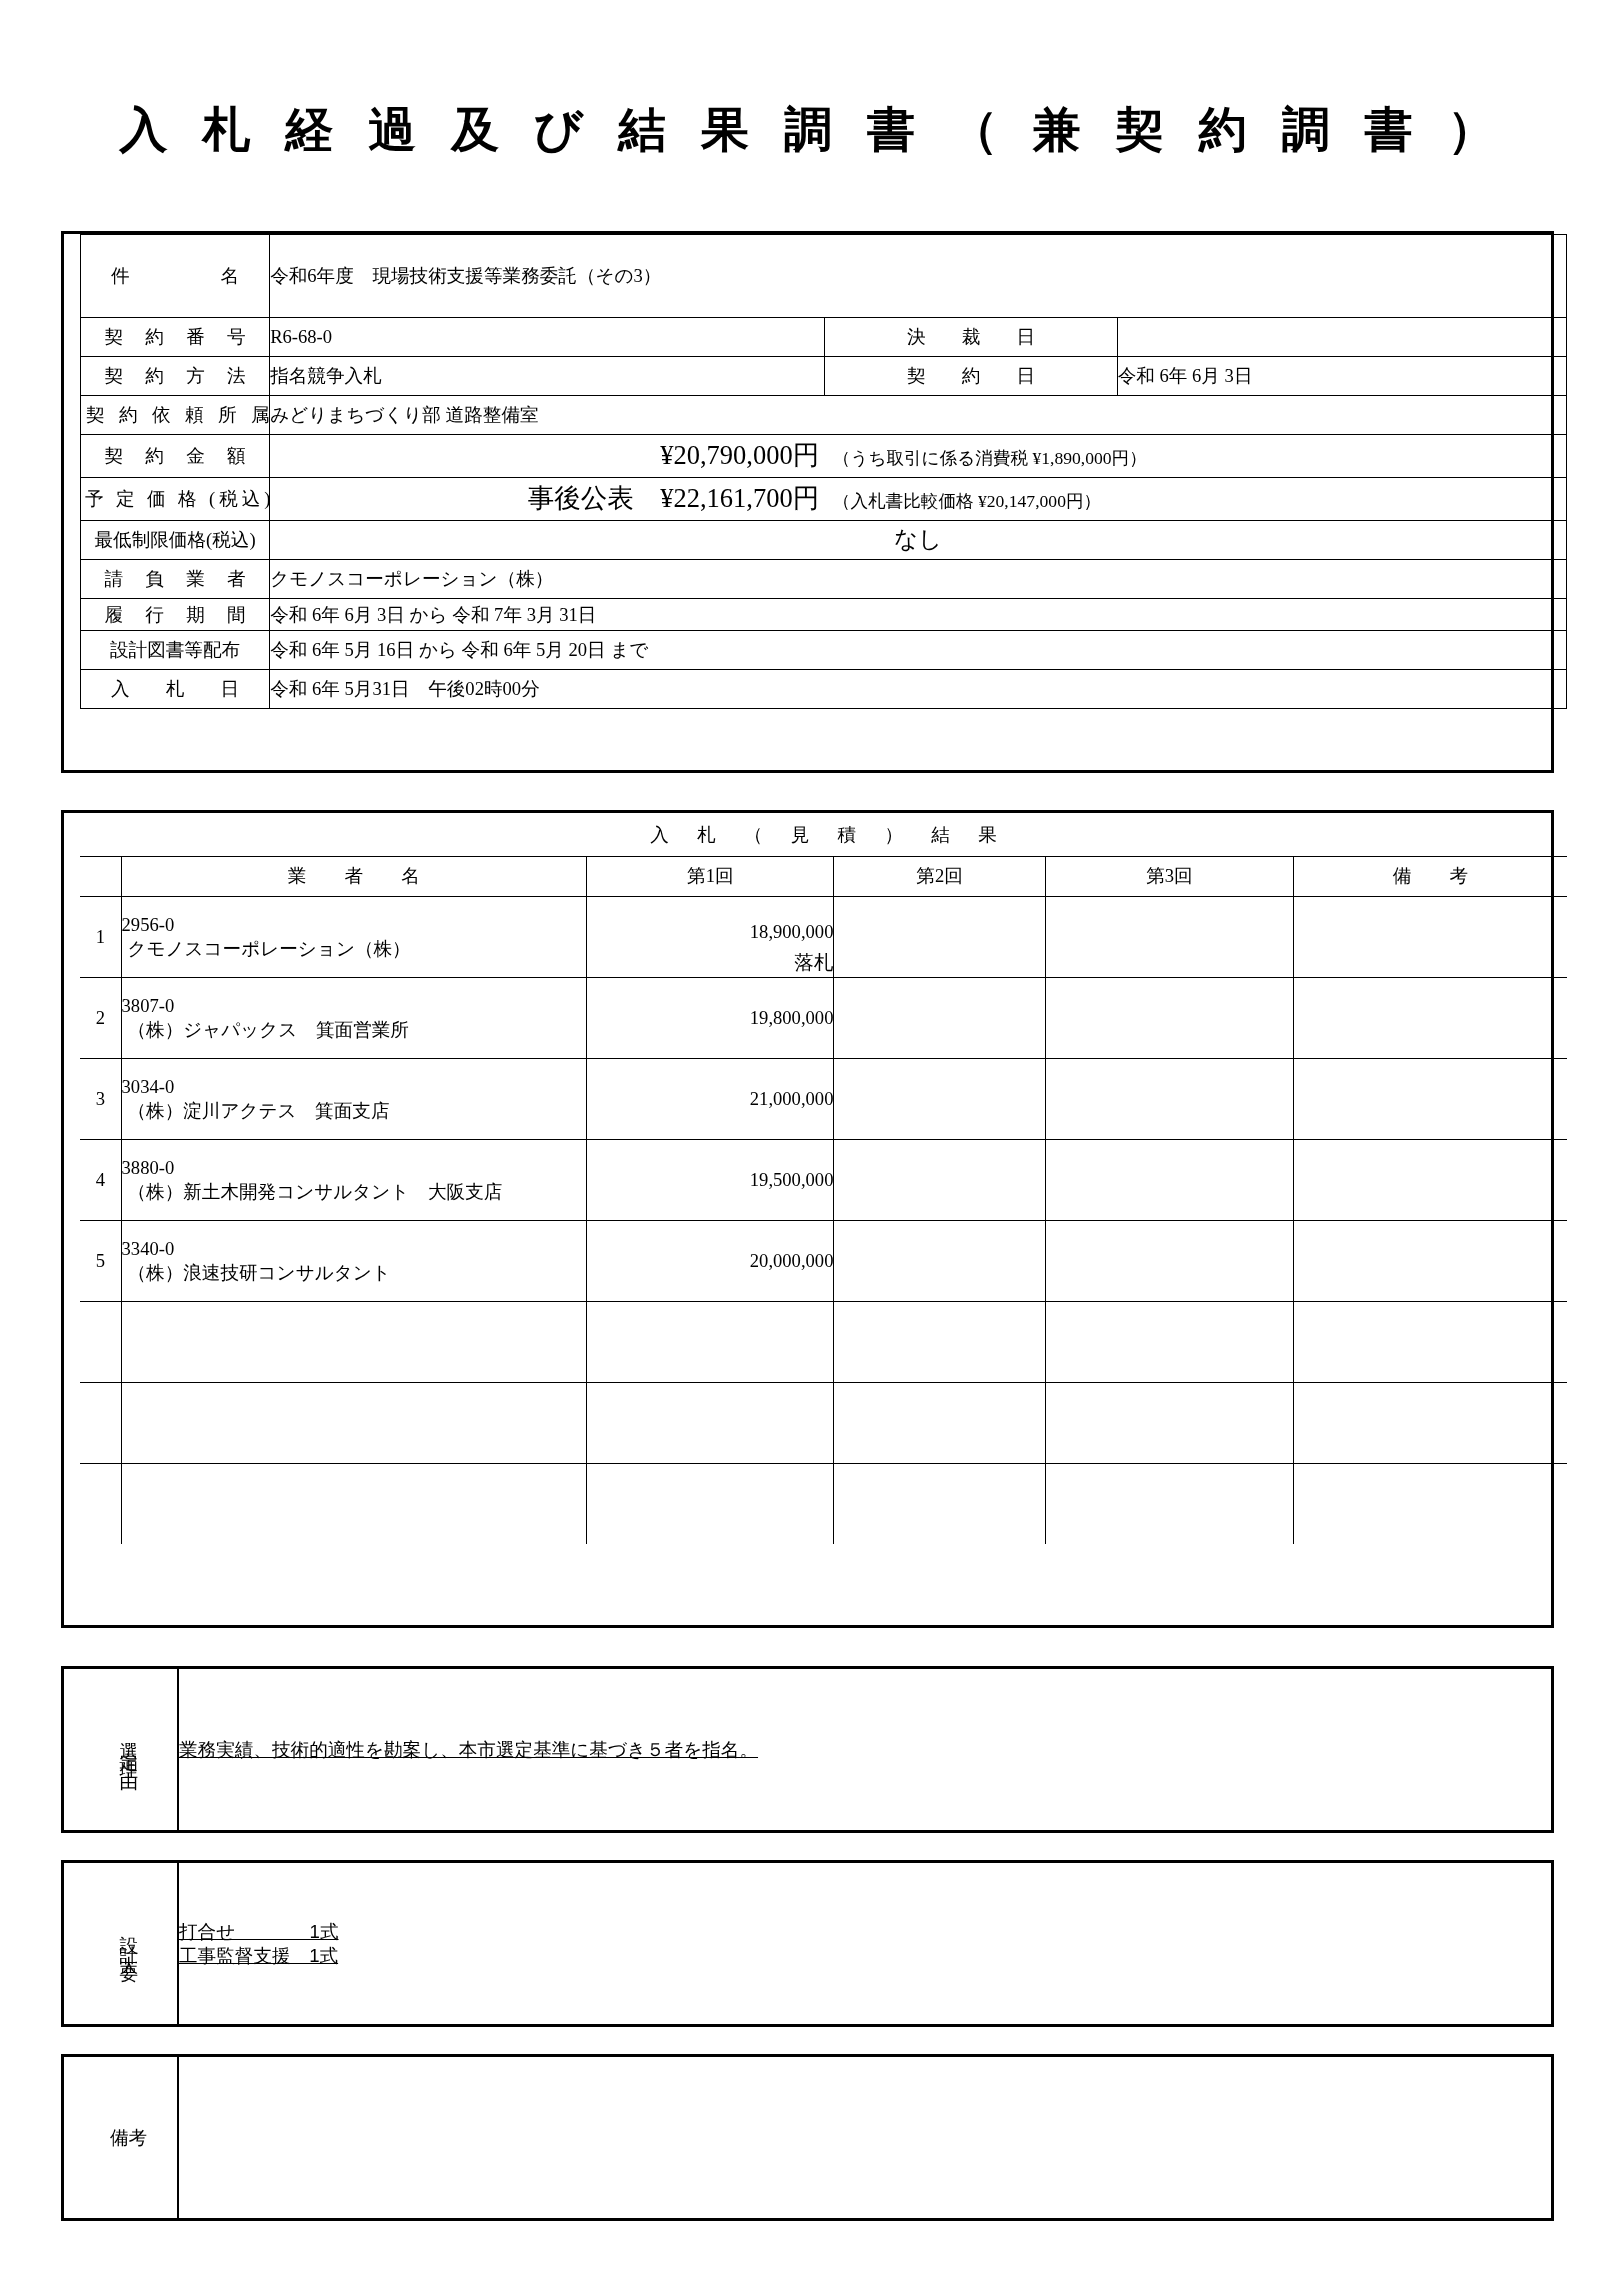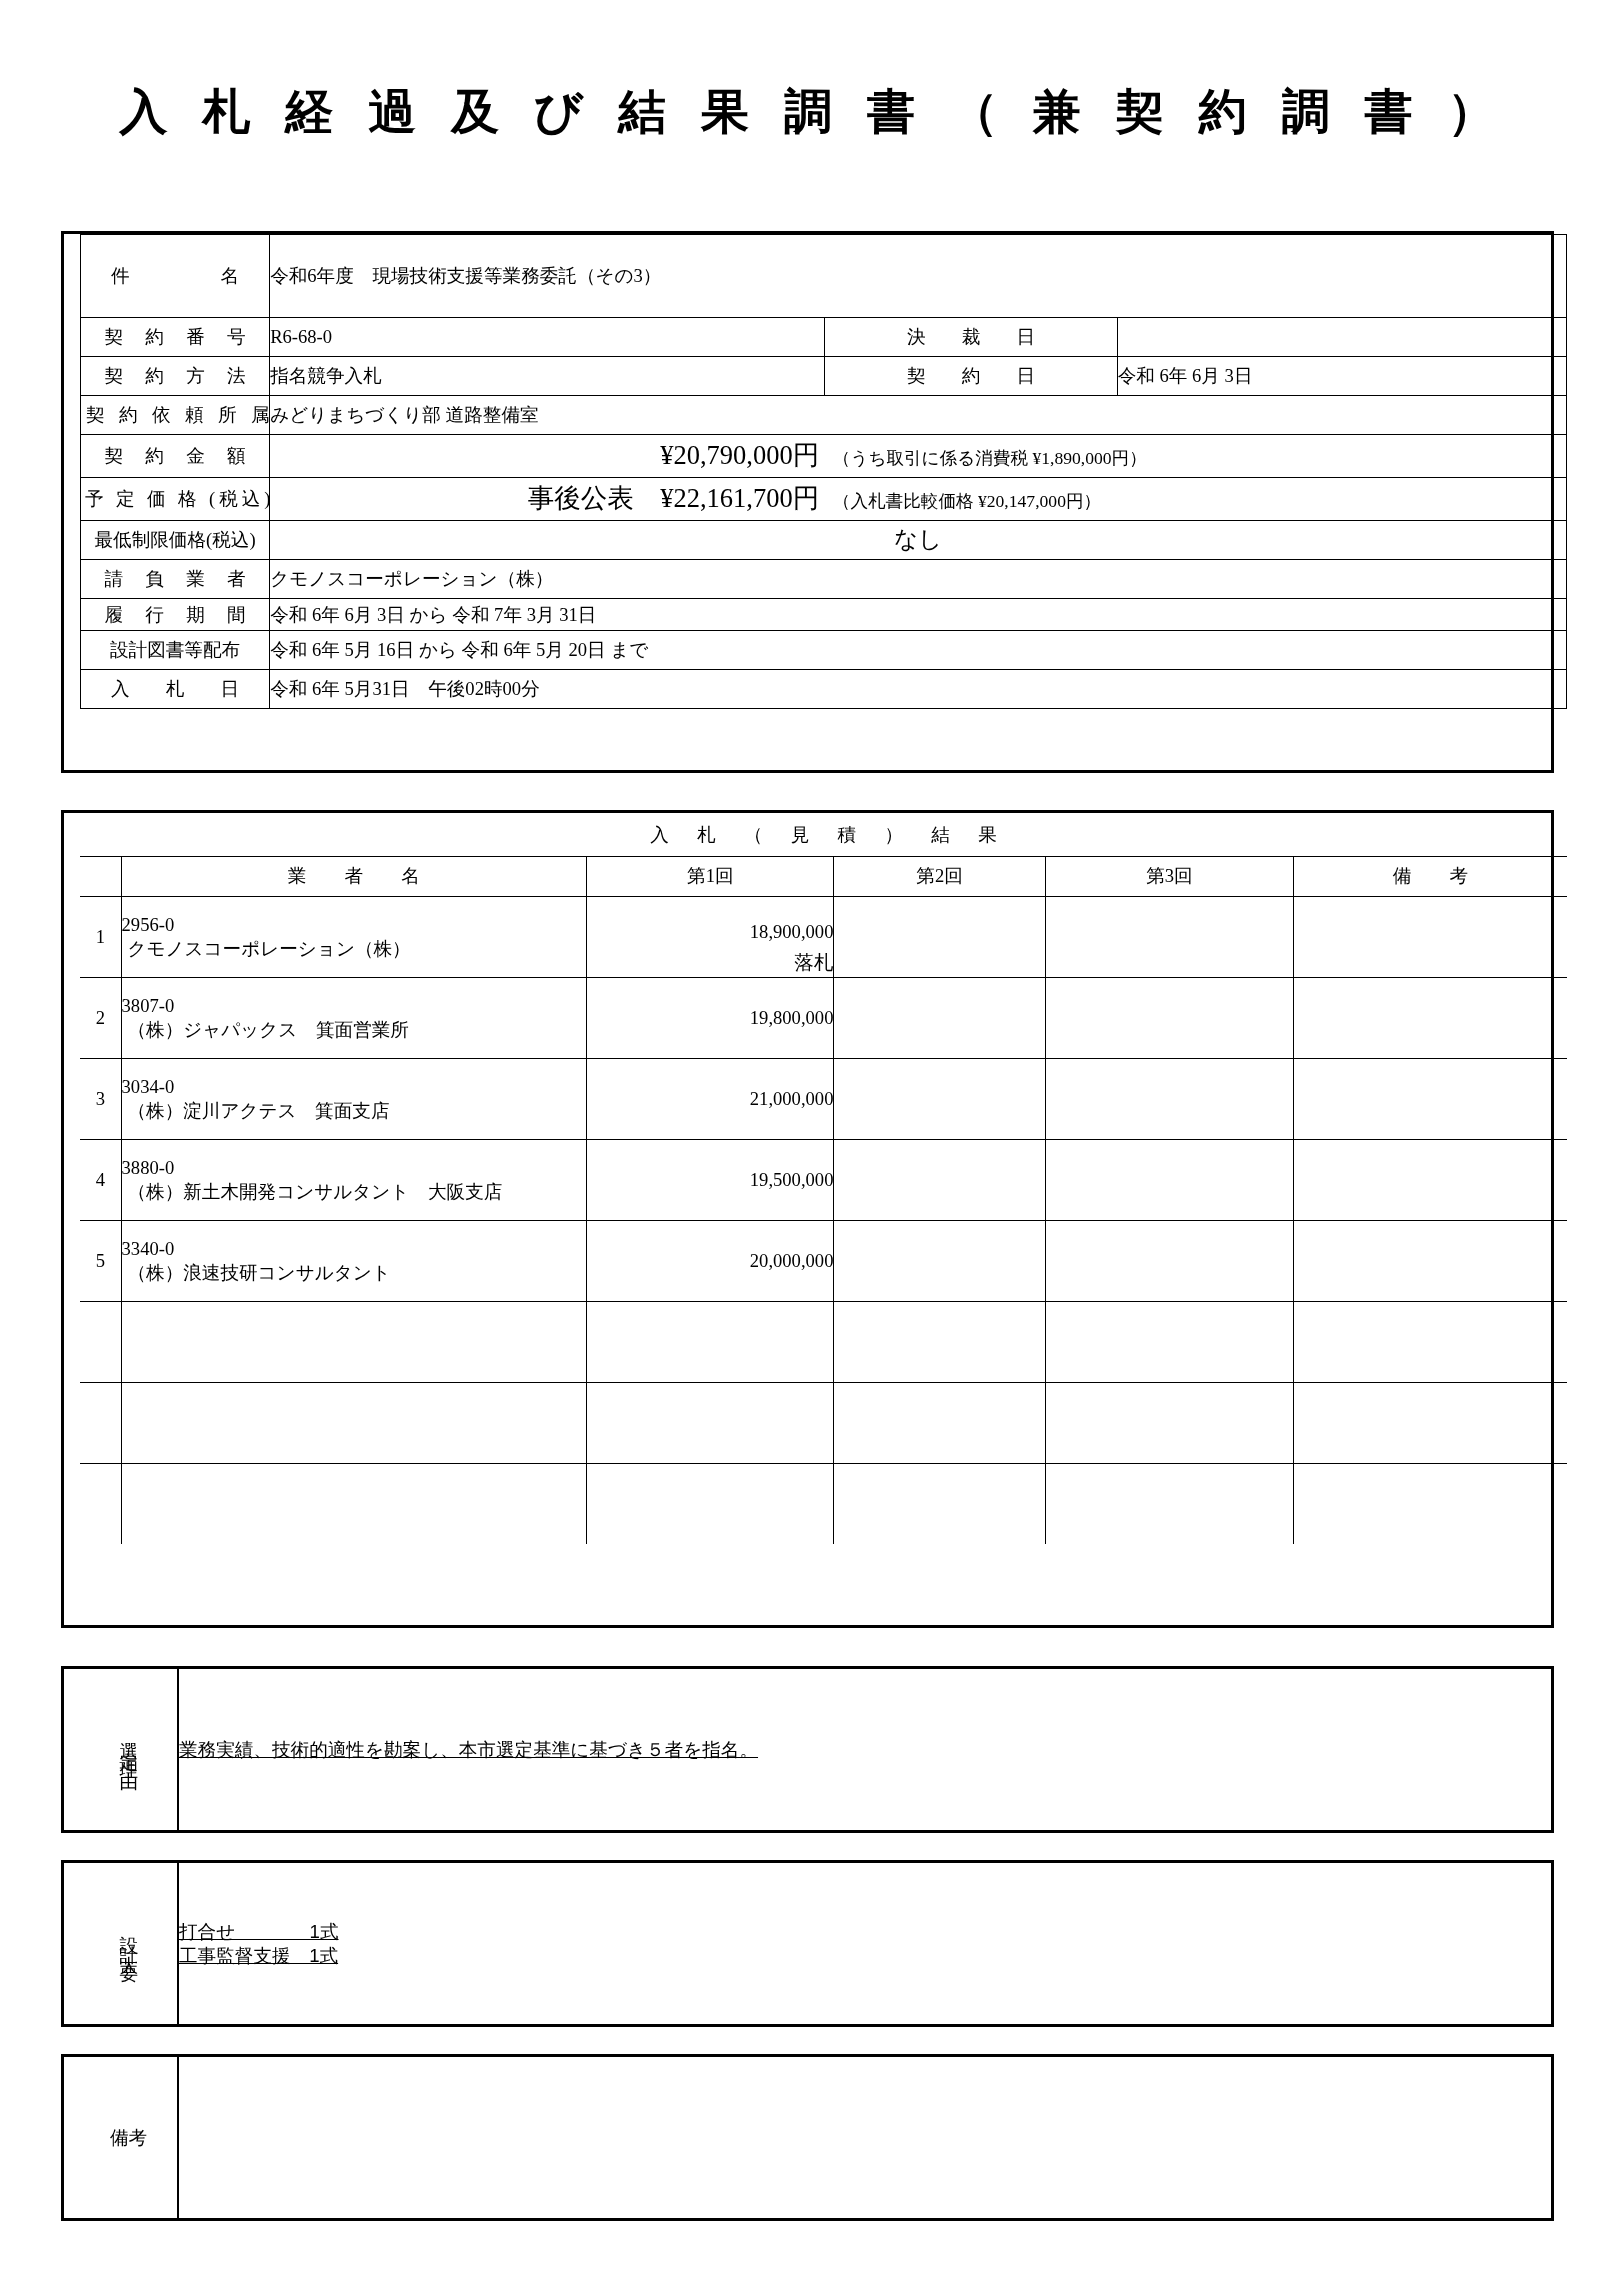--- a/index.html
+++ b/index.html
@@ -20,21 +20,21 @@
     position: absolute;
     left: 0; top: 0;
     width: 1620px;
     height: 2293px;
   }
 
   
   .doc-title {
     position: absolute;
     left: 61px;
-    top: 80px;
+    top: 98px;
     width: 1493px;
     text-align: center;
     font-size: 48px;
     font-weight: bold;
     letter-spacing: 10.8px;
     text-indent: 10.8px;
     font-family: "Liberation Sans", "DejaVu Sans", sans-serif;
     white-space: nowrap;
   }
 

